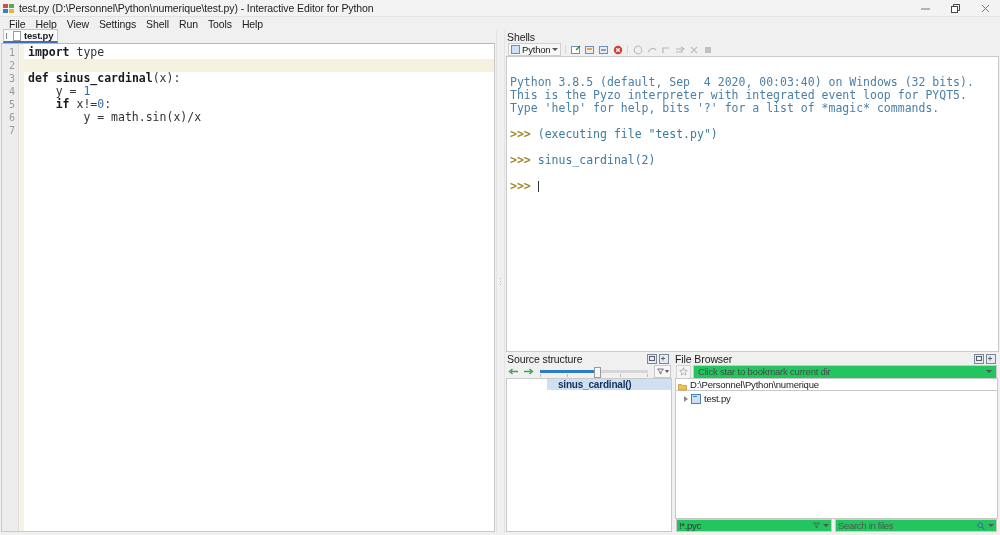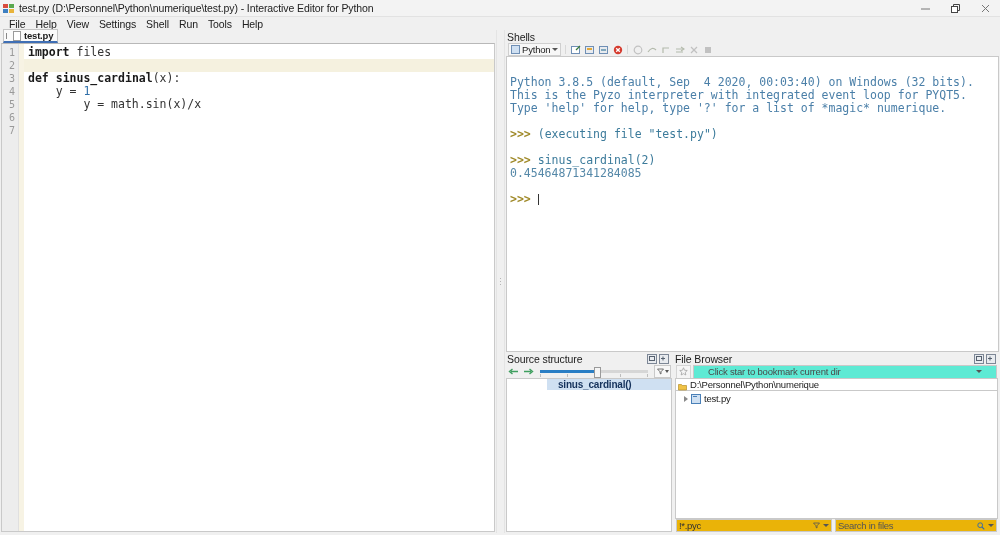--- a/index.html
+++ b/index.html
@@ -105,34 +105,34 @@
   .slider .ticks i{width:1px;height:3px;background:#bdbdbd;display:block;}
   .filterbtn{width:15px;height:11px;border:1px solid #c9c9c9;background:#f7f7f7;display:flex;
              align-items:center;justify-content:center;gap:1px;flex:none;margin-right:2px;}
   .srcview{flex:1;background:#fff;border:1px solid #c9c9c9;margin:0 1px 1px 1px;overflow:hidden;padding-left:40px;}
   .srcitem{height:11px;line-height:11px;background:#cfe0f2;font-size:10px;font-weight:bold;
            color:#15325c;padding-left:11px;letter-spacing:-0.2px;}
 
   .fbpanel{flex:1;display:flex;flex-direction:column;min-width:0;}
   .fbbookmark{height:13px;display:flex;align-items:center;gap:2px;padding:0 3px 0 3px;}
   .starbtn{width:13px;height:12px;border:1px solid #d4d4d4;background:#f5f5f5;display:flex;align-items:center;justify-content:center;flex:none;}
-  .fbcombo{flex:1;height:12px;border:1px solid #c9c9c9;background:#5eead4;display:flex;align-items:center;padding:0 14px;min-width:0;gap:44px;}
+  .fbcombo{flex:1;height:12px;border:1px solid #c9c9c9;background:#22c55e;display:flex;align-items:center;padding:0 4px;min-width:0;gap:44px;}
   .fbcombo .ph{flex:1;font-size:9.5px;color:#4a4a4a;letter-spacing:-0.2px;white-space:nowrap;overflow:hidden;}
   .fbcombo .ca{width:0;height:0;border-left:3px solid transparent;border-right:3px solid transparent;border-top:3px solid #555;flex:none;}
   .fbpath{height:11px;background:#fff;border:1px solid #c9c9c9;margin:0 2px;display:flex;align-items:center;gap:3px;padding-left:2px;}
   .fbpath .fi{width:9px;height:8px;position:relative;flex:none;}
   .fbpath .txt{font-size:9.5px;color:#222;letter-spacing:-0.2px;white-space:nowrap;}
   .fbtree{flex:1;background:#fff;border:1px solid #c9c9c9;border-top:none;margin:0 2px;overflow:hidden;padding-top:2px;}
   .trow{height:11px;display:flex;align-items:center;gap:3px;padding-left:8px;}
   .tw{width:0;height:0;border-top:3px solid transparent;border-bottom:3px solid transparent;border-left:4px solid #8a8a8a;flex:none;}
   .tfi{width:8px;height:8px;background:#cfe0f2;border:1px solid #4a80b8;flex:none;position:relative;}
   .tfi::after{content:"";position:absolute;left:1px;top:1px;width:4px;height:1px;background:#4a80b8;}
   .tname2{font-size:9.5px;color:#1a1a1a;letter-spacing:-0.2px;}
   .fbstatus{height:13px;display:flex;align-items:center;gap:3px;padding:0 3px 1px 3px;}
-  .ffield{height:11px;border:1px solid #c9c9c9;background:#eab308;display:flex;align-items:center;padding:0 2px;min-width:0;}
+  .ffield{height:11px;border:1px solid #c9c9c9;background:#22c55e;display:flex;align-items:center;padding:0 2px;min-width:0;}
   .ffield .v{flex:1;font-size:9.5px;color:#333;white-space:nowrap;overflow:hidden;letter-spacing:-0.3px;}
   .ffield .v.ph{color:#555;}
   .ffield .ca{width:0;height:0;border-left:3px solid transparent;border-right:3px solid transparent;border-top:3px solid #555;flex:none;margin-left:3px;}
   .ffield.left{width:150px;flex:none;}
   .ffield.right{flex:1;}
   .bottomedge{height:2px;background:#f0f0f0;}
 </style>
 </head>
 <body>
 
@@ -195,24 +195,25 @@
           <div>1</div>
           <div>2</div>
           <div>3</div>
           <div>4</div>
           <div>5</div>
           <div>6</div>
           <div>7</div>
         </div>
         <div class="margin-strip"></div>
         <div class="code">
-          <div class="cline"><span class="kw">import</span> <span class="pl">files</span></div>
+          <div class="cline"><span class="kw">import</span> <span class="pl">type</span></div>
           <div class="cline cur">&nbsp;</div>
           <div class="cline"><span class="kw">def</span> <span class="fn">sinus_cardinal</span><span class="pl">(x):</span></div>
           <div class="cline"><span class="pl">    y = </span><span class="num">1</span></div>
+          <div class="cline"><span class="kw">    if</span><span class="pl"> x!=</span><span class="num">0</span><span class="pl">:</span></div>
           <div class="cline"><span class="pl">        y = math.sin(x)/x</span></div>
         </div>
       </div>
     </div>
 
     <div class="vsplit">
       <div class="grip">
           <i></i>
           <i></i>
           <i></i>
@@ -290,26 +291,25 @@
           <div class="tbi dim">
             <svg width="10" height="10" viewBox="0 0 10 10">
                 <rect x="2" y="2" width="6" height="6" fill="#8a8a8a"></rect>
               </svg>
           </div>
         </div>
 
         <div class="shellview">
           <div class="sline">Python 3.8.5 (default, Sep  4 2020, 00:03:40) on Windows (32 bits).</div>
           <div class="sline">This is the Pyzo interpreter with integrated event loop for PYQT5.</div>
-          <div class="sline">Type 'help' for help, type '?' for a list of *magic* numerique.</div>
+          <div class="sline">Type 'help' for help, bits '?' for a list of *magic* commands.</div>
           <div class="sline blank"></div>
           <div class="sline"><span class="prompt">&gt;&gt;&gt;</span> <span class="sin">(executing file "test.py")</span></div>
           <div class="sline blank"></div>
           <div class="sline"><span class="prompt">&gt;&gt;&gt;</span> <span class="sin">sinus_cardinal(2)</span></div>
-          <div class="sline sout">0.45464871341284085</div>
           <div class="sline blank"></div>
           <div class="sline"><span class="prompt">&gt;&gt;&gt;</span> <span class="caret"></span></div>
         </div>
       </div>
 
       <div class="bottom">
 
         <div class="srcpanel">
           <div class="panel-head">
             <div class="panel-title">Source structure</div>

